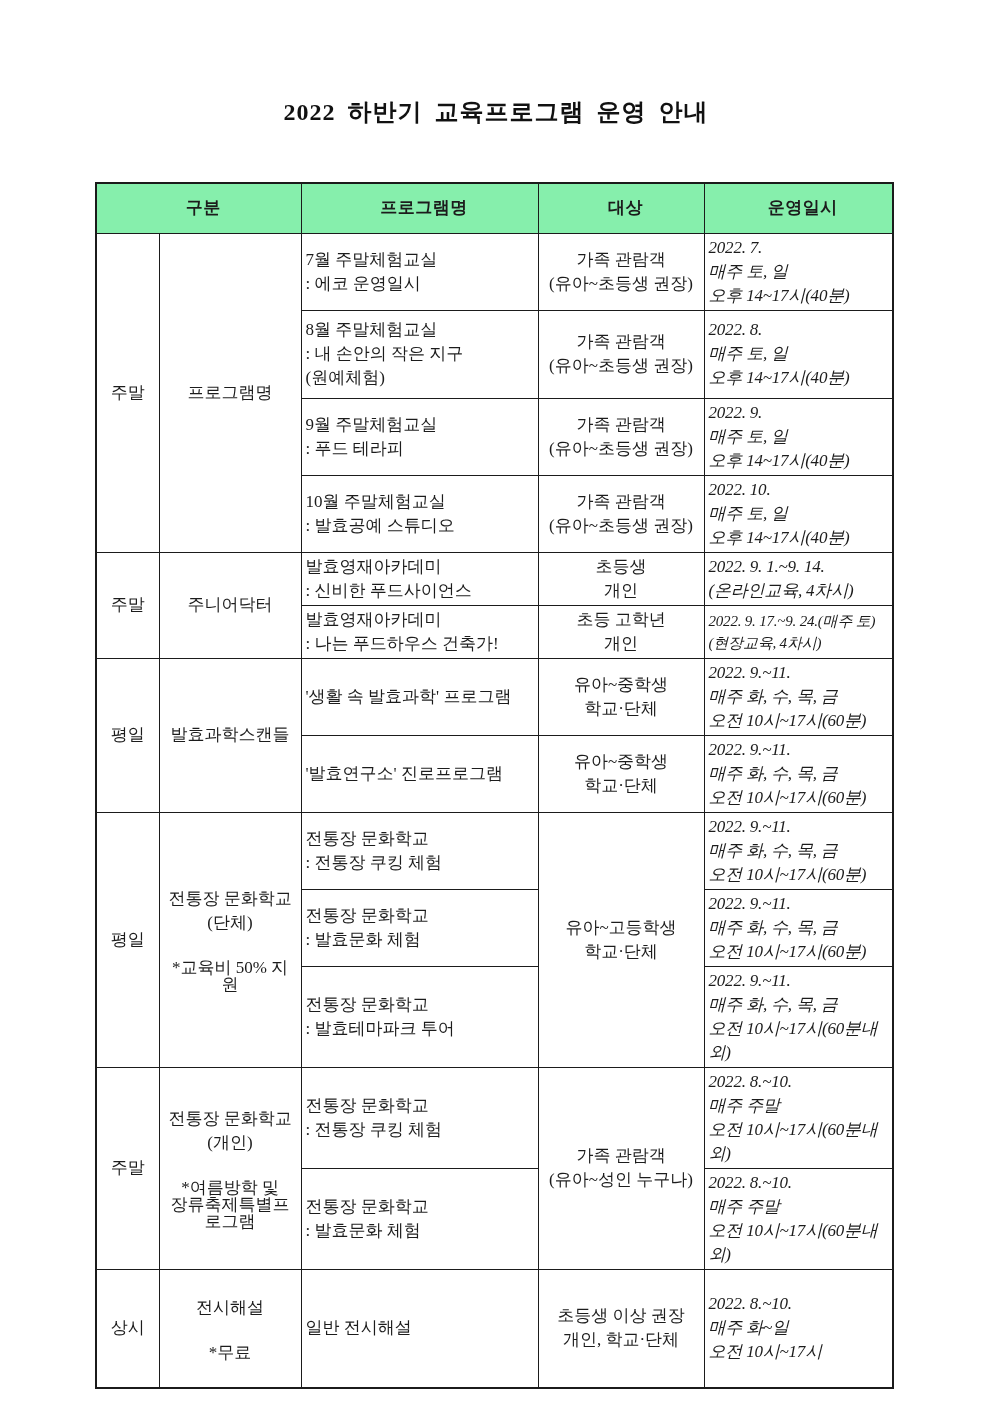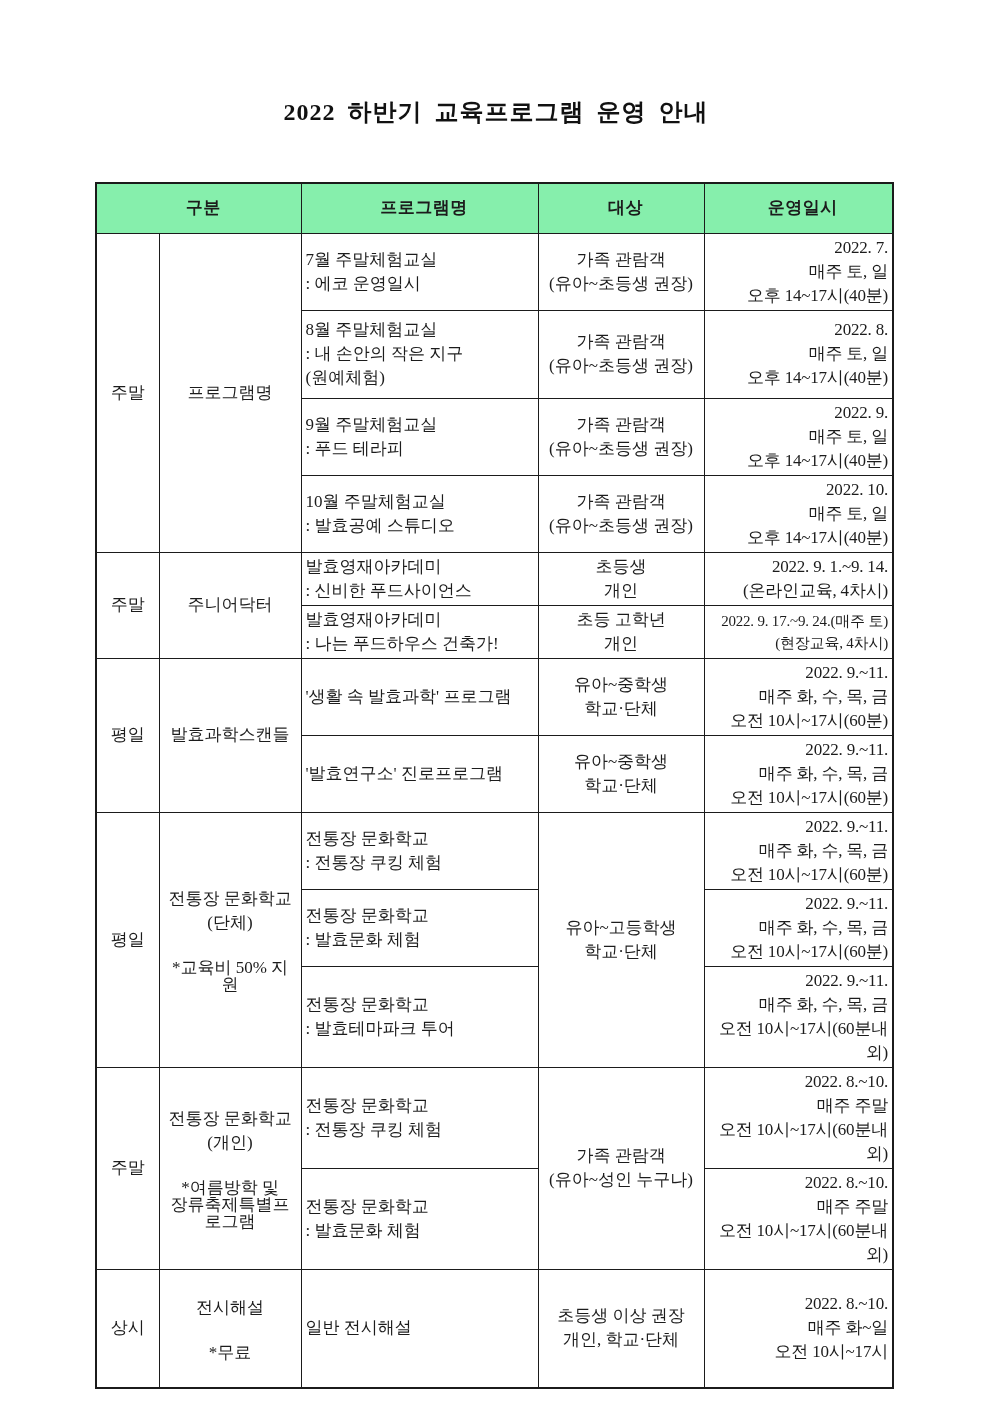--- a/index.html
+++ b/index.html
@@ -41,21 +41,21 @@
   table.prog th{
     background:#86efac;
     font-weight:bold;
     text-align:center;
     letter-spacing:0.5px;
     padding-left:13px;
   }
   td.c-cat, td.c-sub{text-align:center;}
   td.c-prog{text-align:left;padding-left:10px;padding-right:4px;}
   td.c-targ{text-align:center;padding-left:8px;padding-right:2px;font-size:16px;}
-  td.c-sched{text-align:right;padding-left:9px;padding-right:2px;font-size:16px;letter-spacing:-0.2px;}
+  td.c-sched{text-align:left;padding-left:9px;padding-right:2px;font-size:16px;letter-spacing:-0.2px;font-style:italic;}
   td.c-sched.sm{font-size:15px;line-height:22px;}
   .note{
     font-size:17px;
     line-height:17px;
     white-space:pre-line;
   }
   .footnote{
     position:absolute;
     left:95px;top:1201px;
     width:820px;

